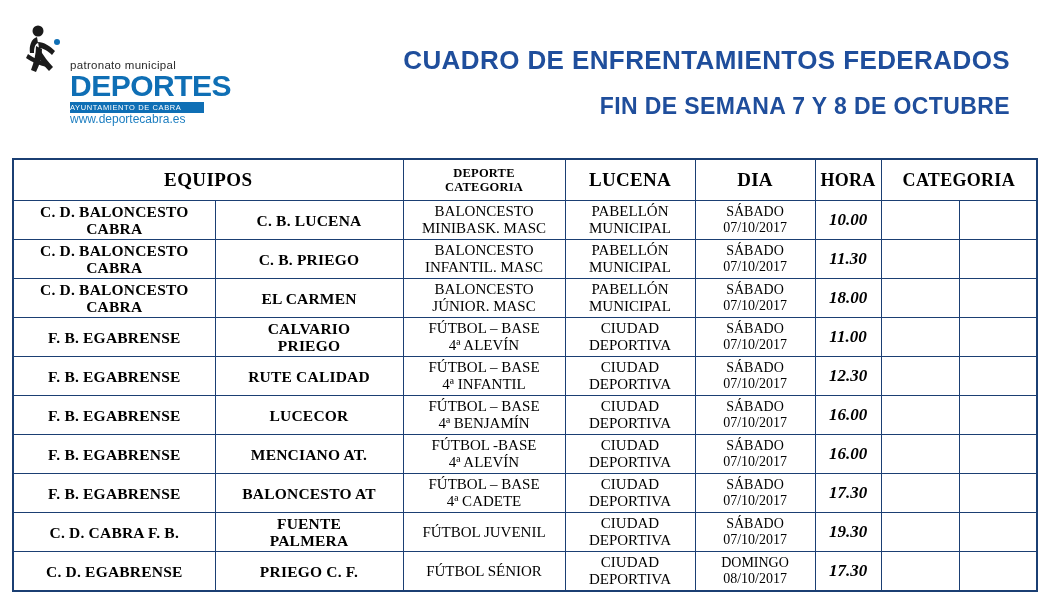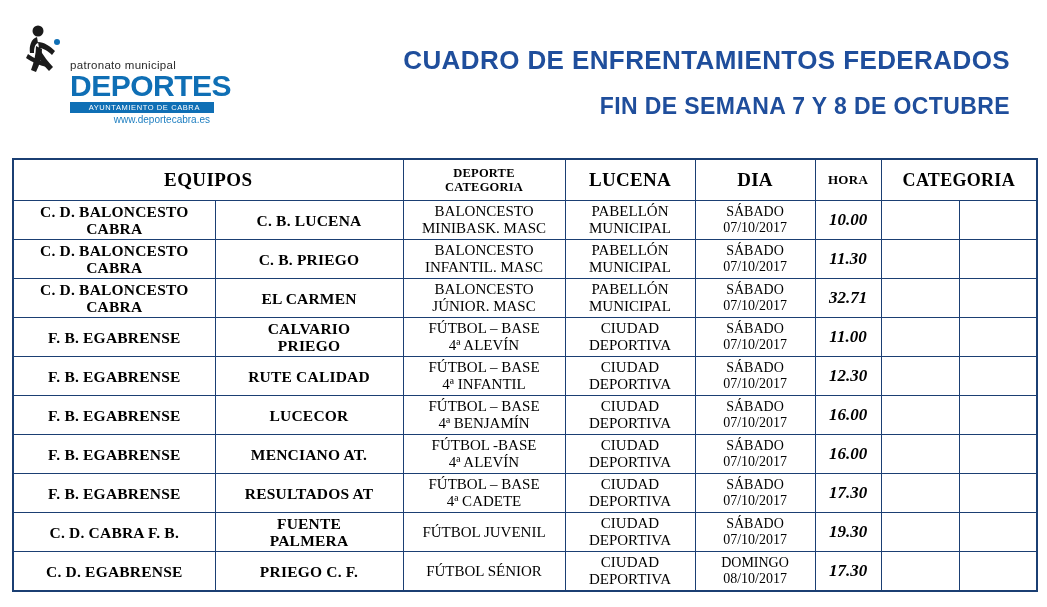--- a/index.html
+++ b/index.html
@@ -63,31 +63,31 @@
     line-height: 32px;
     margin-top: -1px;
     white-space: nowrap;
   }
   .logo-ayto {
     font-family: "Liberation Sans", sans-serif;
     font-size: 7.5px;
     letter-spacing: 0.6px;
     color: #ffffff;
     background: #0f6fb5;
-    text-align: right;
-    padding: 1px 14px 1px 0;
+    text-align: left;
+    padding: 1px 4px 1px 0;
     line-height: 9px;
     width: 130px;
     white-space: nowrap;
   }
   .logo-web {
     font-family: "Liberation Sans", sans-serif;
-    font-size: 10px;
+    font-size: 12px;
     color: #1d7ec0;
-    text-align: right;
+    text-align: left;
     width: 140px;
     line-height: 11px;
     margin-top: 1px;
     white-space: nowrap;
   }
 
   .title-block {
     position: absolute;
     left: 250px;
     top: 45px;
@@ -145,21 +145,21 @@
     font-size: 12.5px;
     line-height: 14px;
     letter-spacing: 0.2px;
     margin-left: 20px;
   }
   th.lugar, th.dia {
     font-size: 19px;
     letter-spacing: 0.3px;
   }
   th.hora {
-    font-size: 13px;
+    font-size: 18px;
     letter-spacing: 0.3px;
   }
   th.resultados {
     font-size: 18px;
     letter-spacing: 0.3px;
   }
   tbody tr { height: 38px; }
   td.team {
     font-weight: bold;
     font-size: 15.5px;
@@ -315,21 +315,21 @@
             <span class="cellline">JÚNIOR. MASC</span>
           </td>
           <td class="place">
             <span class="cellline">PABELLÓN</span>
             <span class="cellline">MUNICIPAL</span>
           </td>
           <td class="day">
             <span class="cellline">SÁBADO</span>
             <span class="cellline">07/10/2017</span>
           </td>
-          <td class="time">32.71</td>
+          <td class="time">18.00</td>
           <td class="result"></td>
           <td class="result"></td>
         </tr>
 
         <tr>
           <td class="team">
             <span class="cellline">F. B. EGABRENSE</span>
             <span class="cellline"></span>
           </td>
           <td class="team">
@@ -430,21 +430,21 @@
           <td class="result"></td>
           <td class="result"></td>
         </tr>
 
         <tr>
           <td class="team">
             <span class="cellline">F. B.  EGABRENSE</span>
             <span class="cellline"></span>
           </td>
           <td class="team">
-            <span class="cellline">RESULTADOS AT</span>
+            <span class="cellline">BALONCESTO AT</span>
             <span class="cellline"></span>
           </td>
           <td class="sport">
             <span class="cellline">FÚTBOL – BASE</span>
             <span class="cellline">4ª CADETE</span>
           </td>
           <td class="place">
             <span class="cellline">CIUDAD</span>
             <span class="cellline">DEPORTIVA</span>
           </td>

